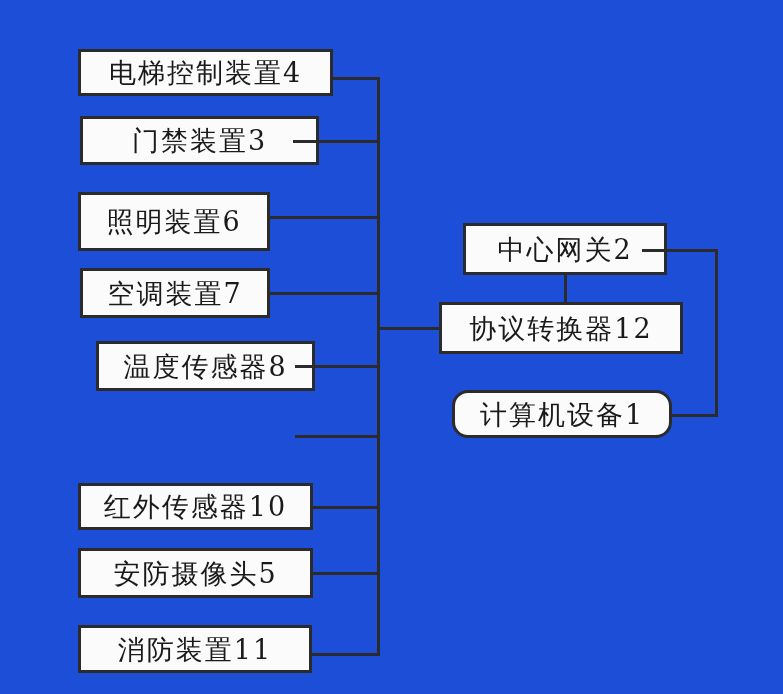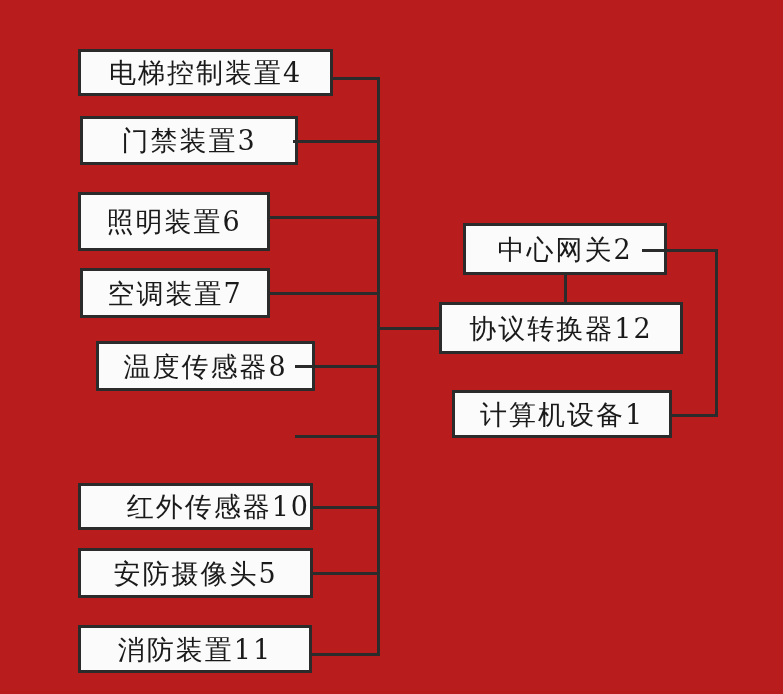--- a/index.html
+++ b/index.html
@@ -7,21 +7,21 @@
     padding: 0;
     background: #ffffff;
   }
   body {
     font-family: "DejaVu Sans", "Liberation Sans", sans-serif;
   }
   #canvas {
     position: relative;
     width: 783px;
     height: 694px;
-    background: #b91c1c;
+    background: #1d4ed8;
     overflow: hidden;
   }
   .node {
     position: absolute;
     box-sizing: border-box;
     border: 3px solid #2b2b2b;
     background: #fbfbfb;
     display: flex;
     align-items: center;
     justify-content: center;
@@ -42,58 +42,58 @@
 </style>
 </head>
 <body>
 
 <div id="canvas">
 
   <div class="node" style="left:78px; top:49px; width:255px; height:47px;">
     <span>电梯控制装置4</span>
   </div>
 
-  <div class="node" style="left:80px; top:116px; width:218px; height:49px;">
+  <div class="node" style="left:80px; top:116px; width:239px; height:49px;">
     <span>门禁装置3</span>
   </div>
 
   <div class="node" style="left:78px; top:192px; width:192px; height:59px;">
     <span>照明装置6</span>
   </div>
 
   <div class="node" style="left:80px; top:268px; width:190px; height:50px;">
     <span>空调装置7</span>
   </div>
 
   <div class="node" style="left:96px; top:341px; width:219px; height:50px;">
     <span>温度传感器8</span>
   </div>
 
 
-  <div class="node" style="left:78px; top:483px; width:235px; height:47px;justify-content:flex-end;">
+  <div class="node" style="left:78px; top:483px; width:235px; height:47px;">
     <span>红外传感器10</span>
   </div>
 
   <div class="node" style="left:78px; top:548px; width:235px; height:50px;">
     <span>安防摄像头5</span>
   </div>
 
   <div class="node" style="left:78px; top:625px; width:234px; height:48px;">
     <span>消防装置11</span>
   </div>
 
   <div class="node" style="left:463px; top:223px; width:204px; height:52px;">
     <span>中心网关2</span>
   </div>
 
   <div class="node" style="left:439px; top:302px; width:244px; height:52px;">
     <span>协议转换器12</span>
   </div>
 
-  <div class="node" style="left:452px; top:390px; width:220px; height:48px;">
+  <div class="node" style="left:452px; top:390px; width:220px; height:48px;border-radius:16px;">
     <span>计算机设备1</span>
   </div>
 
   <div class="wire wire-v" style="left:377px; top:77px; height:579px;"></div>
 
   <div class="wire wire-h" style="left:331px; top:77px; width:49px;"></div>
   <div class="wire wire-h" style="left:293px; top:140px; width:87px;"></div>
   <div class="wire wire-h" style="left:268px; top:216px; width:112px;"></div>
   <div class="wire wire-h" style="left:268px; top:292px; width:112px;"></div>
   <div class="wire wire-h" style="left:295px; top:365px; width:85px;"></div>

